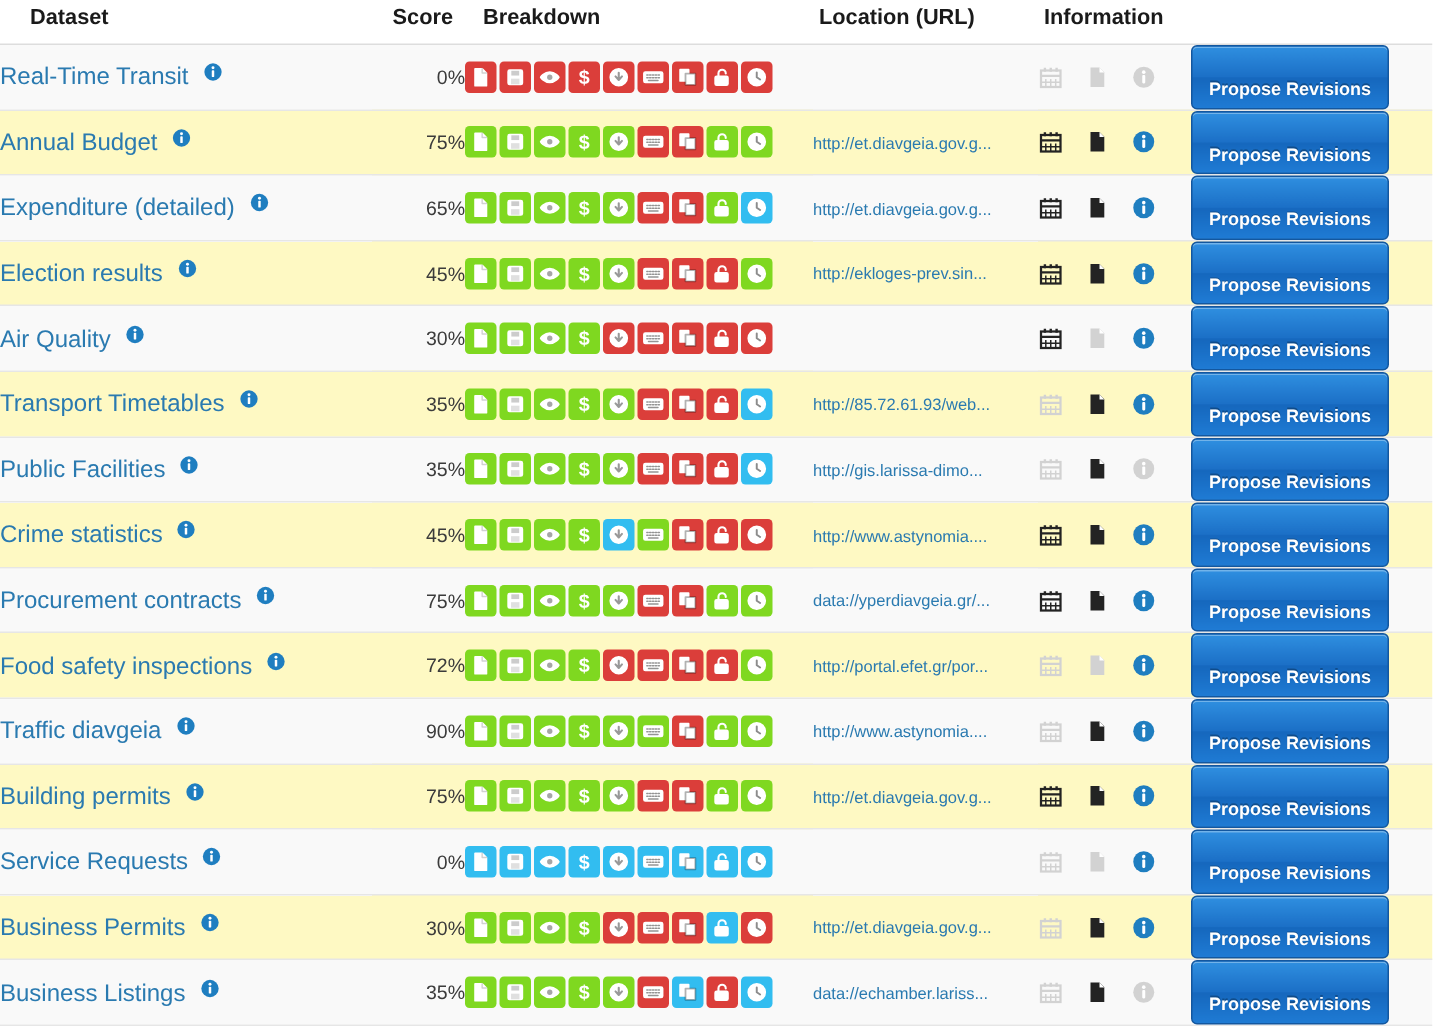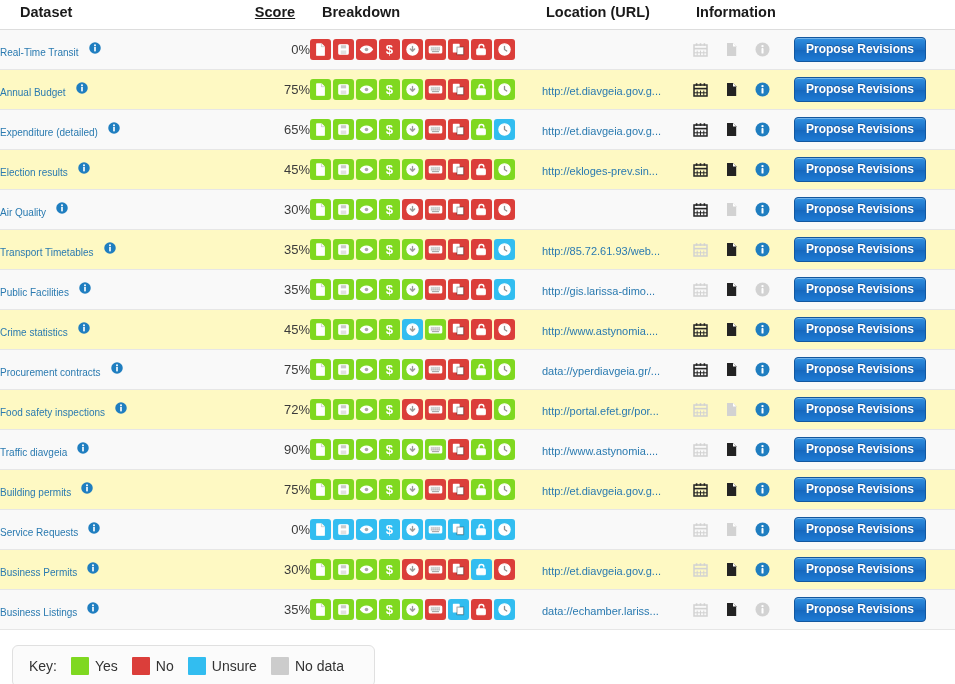--- a/index.html
+++ b/index.html
@@ -41,21 +41,21 @@
   .c-dataset{width:248px;}
   .c-score{width:62px;}
   .c-breakdown{width:232px;}
   .c-url{width:150px;}
   .c-info{width:102px;}
   .c-action{width:161px;}
 
   .cell-dataset{padding-left:20px;white-space:nowrap;overflow:hidden;}
   .ds-link{
     color:#2a7ab0;
-    font-size:10px;
+    font-size:16px;
     text-decoration:none;
     cursor:pointer;
   }
   .info-dot{
     display:inline-block;
     margin-left:9px;
     vertical-align:1px;
   }
 
   .cell-score{
@@ -107,21 +107,21 @@
   .cell-action{padding-left:10px;}
   .btn-propose{
     display:inline-block;
     font-family:"Liberation Sans", sans-serif;
     font-size:12px;
     font-weight:bold;
     color:#ffffff;
     background:linear-gradient(to bottom,#2f8fe0 0%,#1b6fc6 50%,#1567bd 51%,#1f7bd4 100%);
     border:1px solid #13579f;
     border-radius:4px;
-    padding:5px 11px 6px 11px;
+    padding:22px 11px 6px 11px;
     cursor:pointer;
     text-shadow:0 -1px 0 rgba(0,0,0,.28);
     box-shadow:inset 0 1px 0 rgba(255,255,255,.33);
     line-height:1.05;
   }
 
   
   .key-box{
     margin:15px 0 0 12px;
     display:inline-block;
@@ -161,21 +161,21 @@
       <col class="c-dataset">
         <col class="c-score">
         <col class="c-breakdown">
       <col class="c-url">
         <col class="c-info">
         <col class="c-action">
     </colgroup>
     <thead>
       <tr>
         <th style="padding-left:20px;">Dataset</th>
-        <th style="text-align:center;padding-right:8px;text-decoration:underline;">Score</th>
+        <th style="text-align:right;padding-right:8px;">Score</th>
         <th style="padding-left:12px;">Breakdown</th>
         <th style="padding-left:4px;">Location (URL)</th>
         <th style="padding-left:4px;" colspan="2">Information</th>
       </tr>
     </thead>
     <tbody id="census-body">
         <tr class="odd">
           <td class="cell-dataset"><a class="ds-link">Real-Time Transit</a><span class="info-dot"><svg width="14" height="14" viewBox="0 0 17 17">
                 <circle cx="8.5" cy="8.5" r="7" fill="#1f7ec0"></circle>
                 <circle cx="8.5" cy="5.1" r="1.2" fill="#ffffff"></circle>

